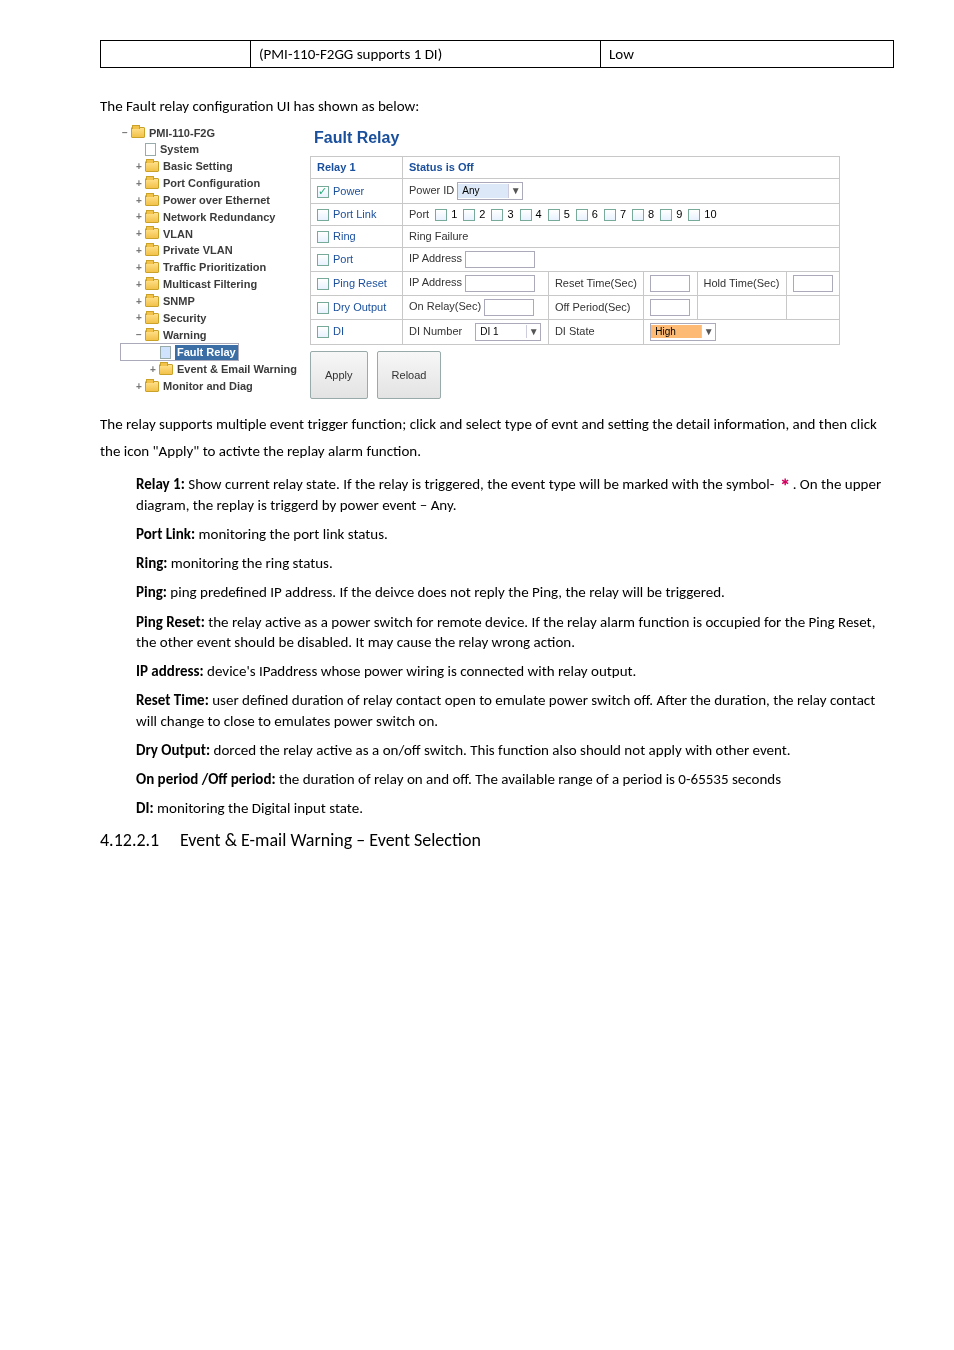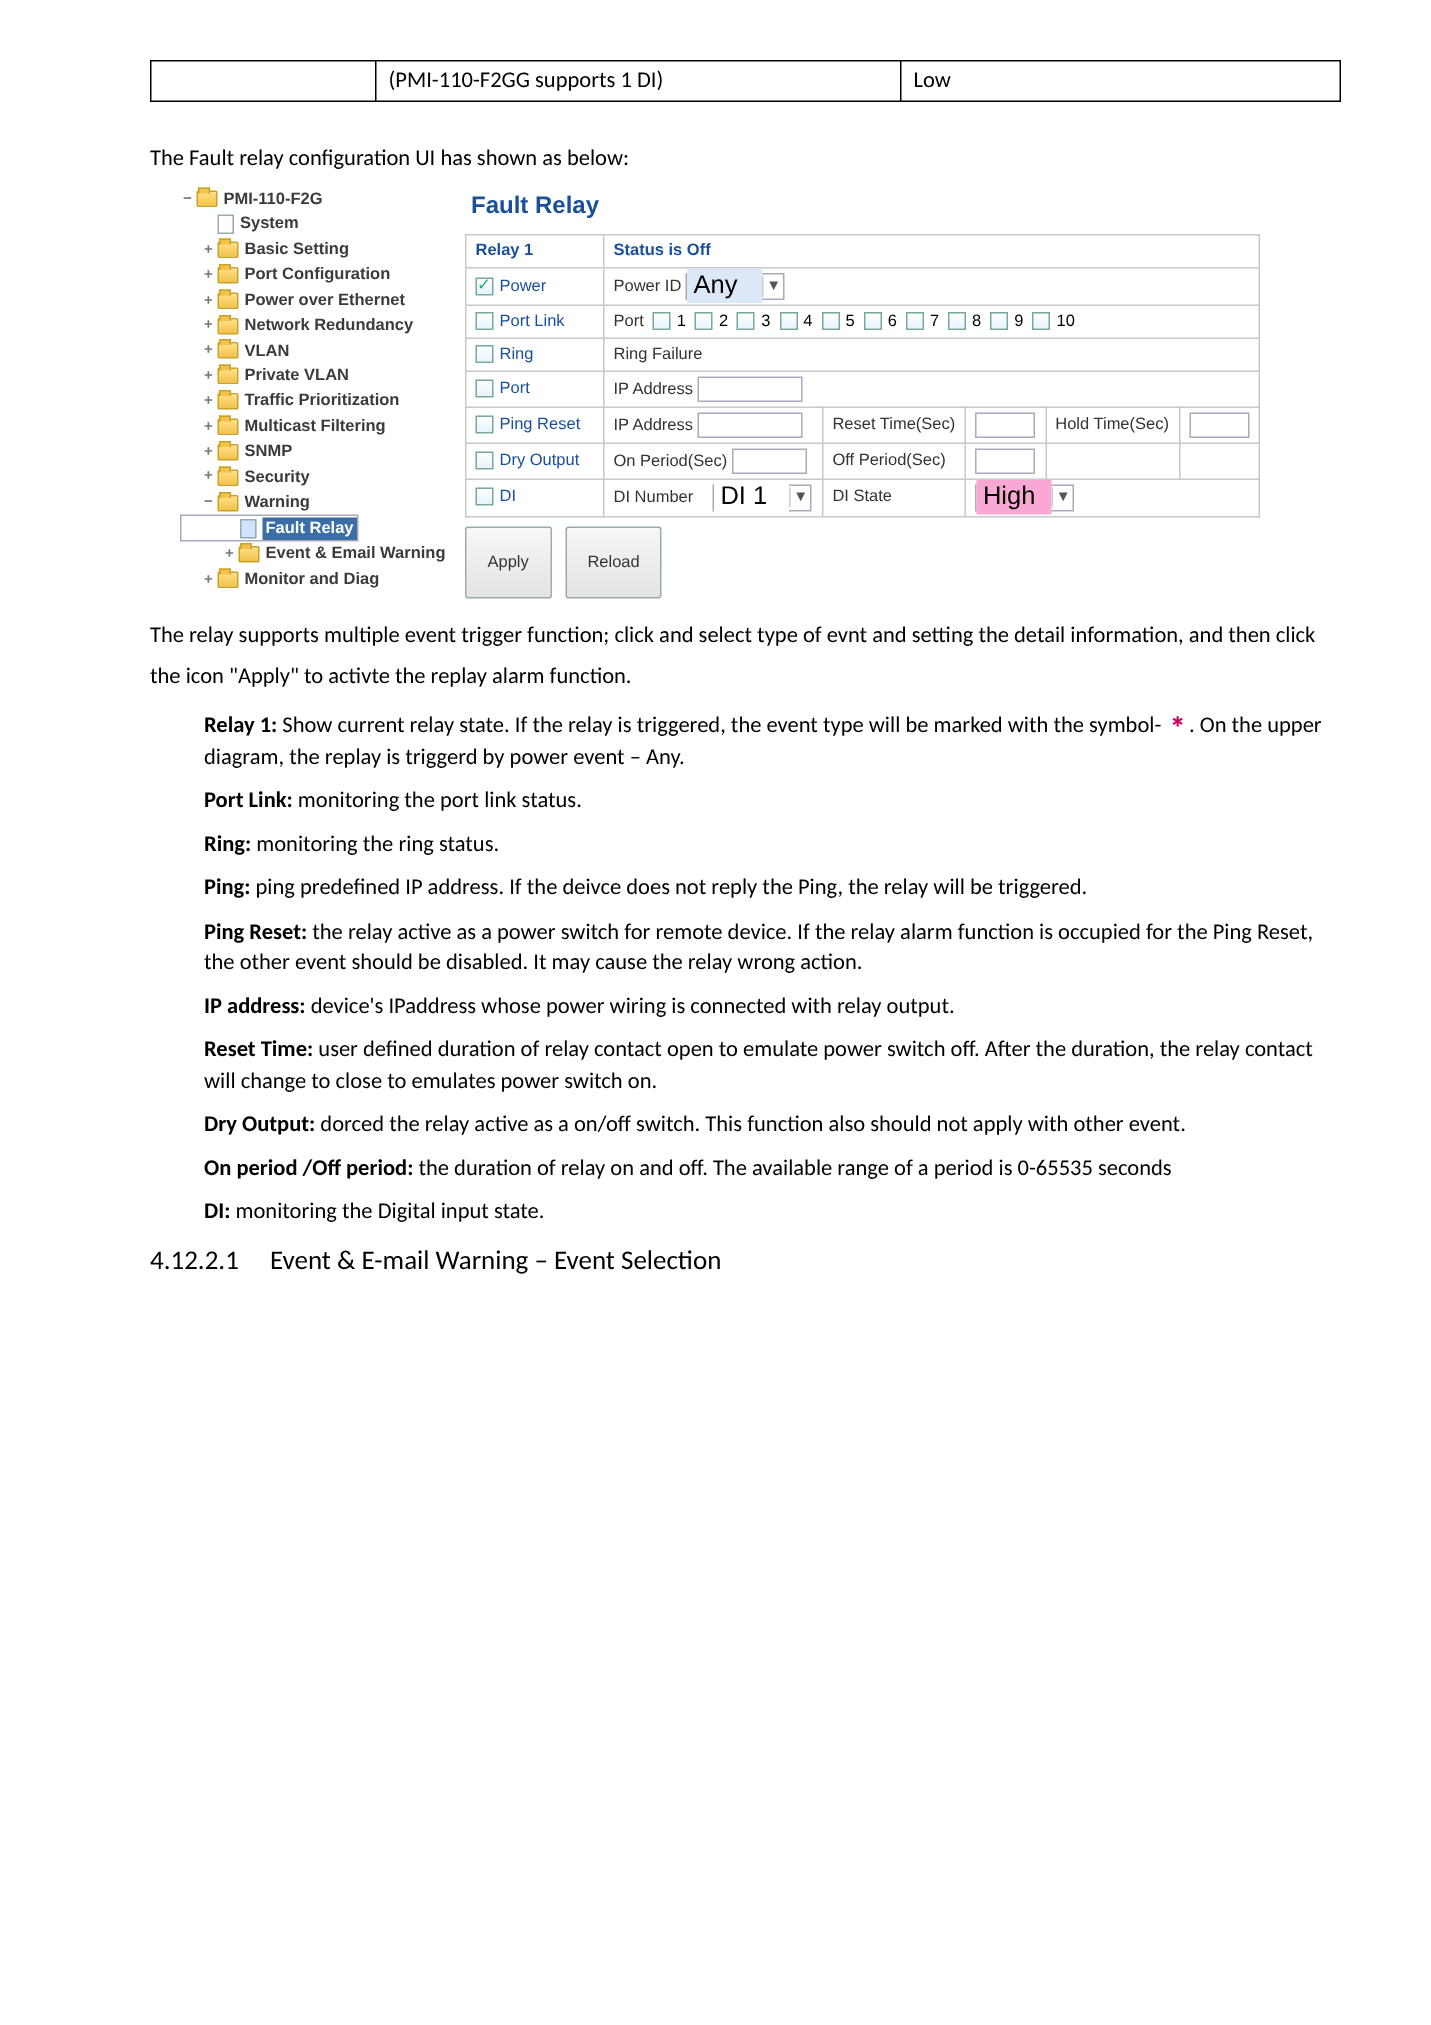--- a/index.html
+++ b/index.html
@@ -35,21 +35,21 @@
   .panel-title { color: #1a4f9c; font-weight: bold; font-size: 16px; padding: 4px 0 8px 4px; font-family: Arial, sans-serif; }
   .grid { border: 1px solid #c8c8c8; border-collapse: collapse; width: 100%; }
   .grid td { border: 1px solid #c8c8c8; padding: 3px 6px; vertical-align: middle; height: 20px; font-size: 11px; }
   .grid td.hdr { color: #1a4f9c; white-space: nowrap; width: 92px; }
   .grid td.hdr-strong { font-weight: bold; }
   .chk { display: inline-block; width: 12px; height: 12px; border: 1px solid #7a9; background: linear-gradient(#fff,#e8f2ff); vertical-align: middle; margin-right: 4px; position: relative; }
   .chk.checked::after { content: "✓"; position: absolute; top: -3px; left: 0; font-size: 11px; color: #2a7; }
   .field-lbl { color: #333; }
   .txtin { display: inline-block; min-width: 70px; height: 17px; border: 1px solid #aab; background: #fff; vertical-align: middle; padding: 0 3px; font-size: 11px; line-height: 15px; }
   .sel { display: inline-flex; align-items: center; border: 1px solid #aab; background: #fff; height: 18px; vertical-align: middle; }
-  .sel .v { padding: 0 4px; min-width: 50px; font-size: 17px; background: #dce8f7; }
+  .sel .v { padding: 0 4px; min-width: 50px; font-size: 10px; background: #dce8f7; }
   .sel .arrow { width: 14px; text-align: center; color: #555; font-size: 10px; border-left: 1px solid #ccd; }
   .ports { display: flex; gap: 6px; flex-wrap: wrap; align-items: center; }
   .btn { display: inline-block; padding: 16px 14px; border: 1px solid #9aa; background: linear-gradient(#f7f7f7,#e3e3e3); border-radius: 2px; font-size: 11px; color: #333; margin-right: 6px; margin-top: 6px; }
   .body-text p { margin: 9px 0; }
   .body-text .indent { margin-left: 36px; }
   .body-text strong { font-weight: bold; }
   .star { color: #d00060; font-weight: bold; }
   .section-heading { font-weight: normal; margin-top: 26px; font-size: 18px; }
   .section-heading .num { display: inline-block; width: 80px; }
 </style>
@@ -201,39 +201,39 @@
         <tr>
           <td class="hdr"><span class="chk"></span><span>Ping Reset</span></td>
           <td><span class="field-lbl">IP Address</span> <span class="txtin"></span></td>
           <td><span class="field-lbl">Reset Time(Sec)</span></td>
           <td><span class="txtin" style="min-width:40px"></span></td>
           <td><span class="field-lbl">Hold Time(Sec)</span></td>
           <td><span class="txtin" style="min-width:40px"></span></td>
         </tr>
         <tr>
           <td class="hdr"><span class="chk"></span><span>Dry Output</span></td>
-          <td><span class="field-lbl">On Period(Sec)</span> <span class="txtin" style="min-width:50px"></span></td>
+          <td><span class="field-lbl">On Relay(Sec)</span> <span class="txtin" style="min-width:50px"></span></td>
           <td><span class="field-lbl">Off Period(Sec)</span></td>
           <td><span class="txtin" style="min-width:40px"></span></td>
           <td></td>
               <td></td>
         </tr>
         <tr>
           <td class="hdr"><span class="chk"></span><span>DI</span></td>
           <td>
             <span class="field-lbl">DI Number</span>
             <span class="sel" style="margin-left:10px">
                   <span class="v" style="background:#fff">DI 1</span>
                   <span class="arrow">▼</span>
                 </span>
           </td>
           <td><span class="field-lbl">DI State</span></td>
           <td colspan="3">
             <span class="sel">
-                  <span class="v" style="background:#f9a8d4">High</span>
+                  <span class="v" style="background:#fdba74">High</span>
                   <span class="arrow">▼</span>
                 </span>
           </td>
         </tr>
       </tbody>
         </table>
       <span class="btn">Apply</span>
       <span class="btn">Reload</span>
     </div>
   </div>

